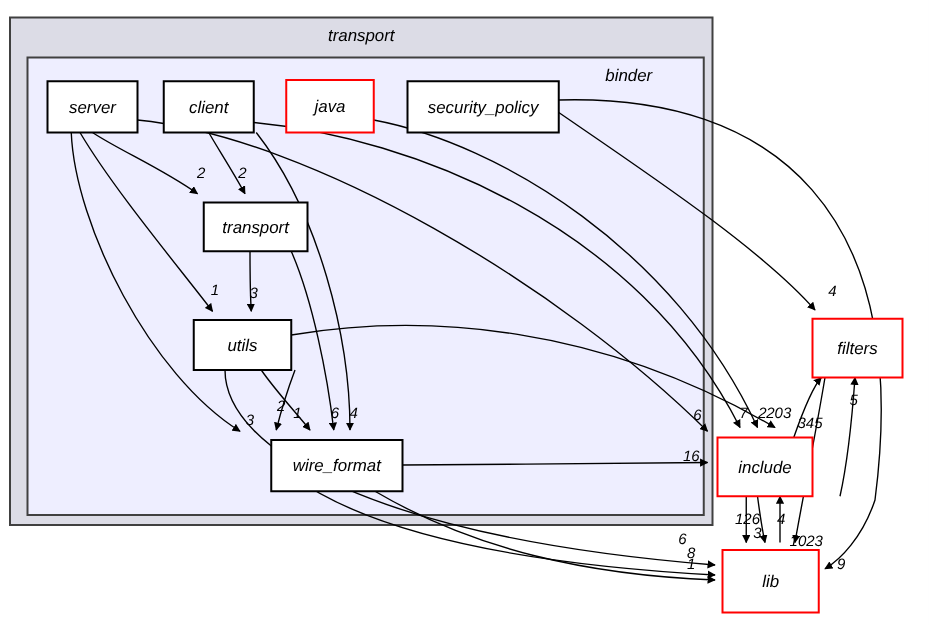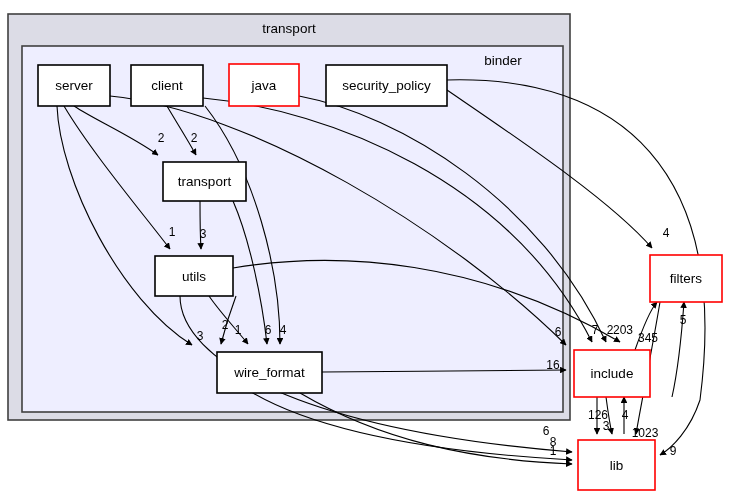--- a/index.html
+++ b/index.html
@@ -1,19 +1,19 @@
 <!DOCTYPE html>
 <html><head>
 <meta charset="utf-8">
 <title>transport directory dependency graph</title>
 <style>
   html,body{margin:0;padding:0;background:#ffffff;}
   body{width:743px;height:500px;overflow:hidden;
        font-family:"Liberation Sans","DejaVu Sans",sans-serif;}
-  #graph-root{position:relative;width:743px;height:500px;}
+  #graph-root{position:relative;width:743px;height:500px;font-style:italic;}
   #graph-svg{position:absolute;left:0;top:0;width:743px;height:500px;}
   .node-label{
     font-size:13.5px; fill:#000000;
     font-family:"Liberation Sans","DejaVu Sans",sans-serif;
     text-anchor:middle; dominant-baseline:middle;
   }
   .cluster-label{
     font-size:13.5px; fill:#000000;
     font-family:"Liberation Sans","DejaVu Sans",sans-serif;
     text-anchor:middle; dominant-baseline:middle;

